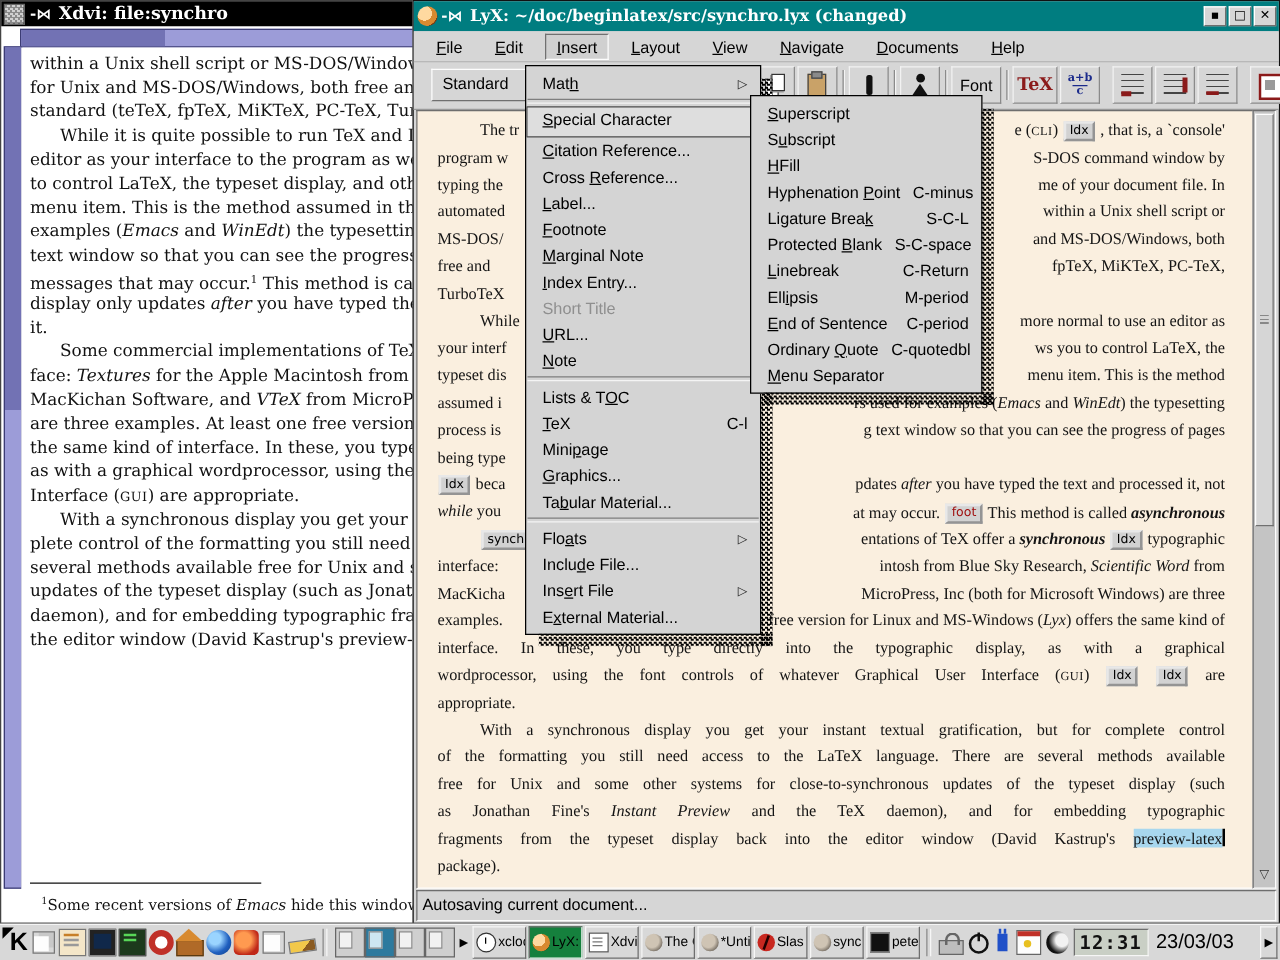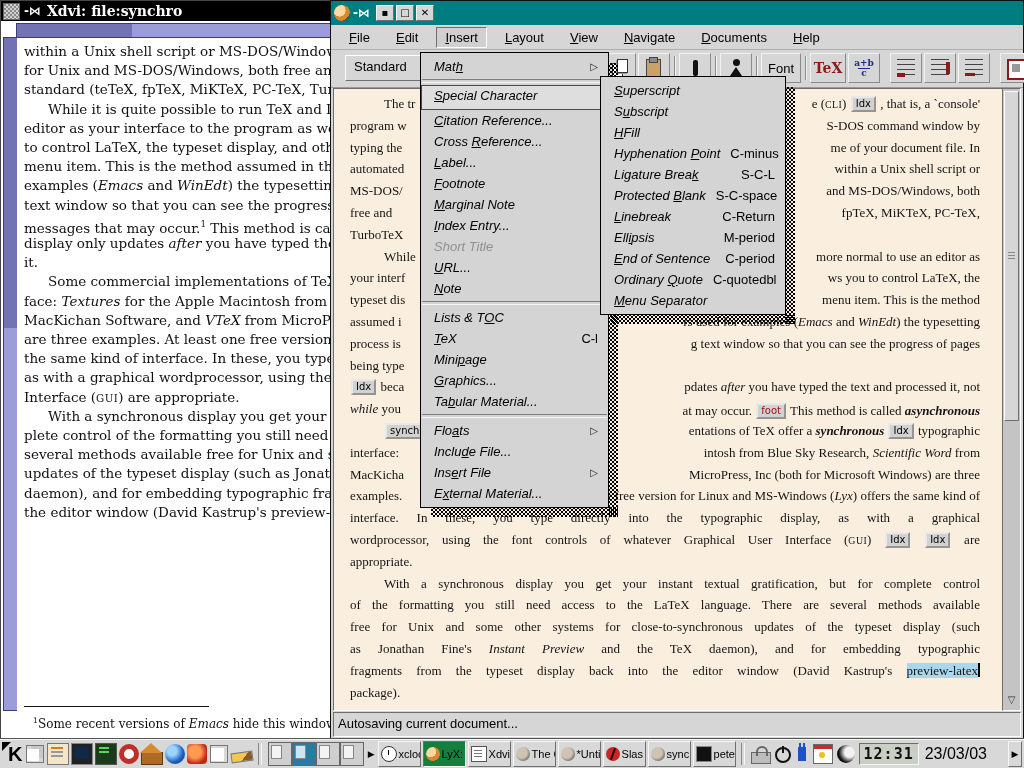--- a/index.html
+++ b/index.html
@@ -122,21 +122,21 @@
   .menu{position:absolute;background:#d4d4d4;border:1px solid #000;padding:3px 0;font-size:13px;}
   .menu::after{content:"";position:absolute;top:10px;right:-10px;width:10px;bottom:-10px;
       background:conic-gradient(#000 25%,transparent 0 50%,#000 0 75%,transparent 0);background-size:4px 4px;}
   .menu::before{content:"";position:absolute;left:10px;right:-10px;bottom:-10px;height:10px;
       background:conic-gradient(#000 25%,transparent 0 50%,#000 0 75%,transparent 0);background-size:4px 4px;}
   #insert-menu{left:420px;top:52px;width:187px;z-index:50;}
   #specialchar-menu{left:600px;top:76px;width:184px;z-index:60;}
   .mrow{display:flex;align-items:center;height:21px;padding:0 10px 0 13px;color:#000;}
   .mrow.hi{border:1px solid #4a4a4a;background:#dedede;height:19px;padding:0 9px 4px 12px;}
   .mrow.dis{color:#8f8f8f;}
-  .mlab{white-space:nowrap;font-style:italic;}
+  .mlab{white-space:nowrap;}
   .msc{margin-left:auto;white-space:nowrap;padding-left:10px;}
   .marr{margin-left:auto;font-size:10px;color:#222;}
   .msep{height:2px;margin:2px 1px;border-top:1px solid #7e7e7e;border-bottom:1px solid #f4f4f4;}
 
   
   #panel{position:absolute;left:0;bottom:0;width:1024px;height:28px;background:#d8d8d8;
          border-top:1px solid #f4f4f4;box-shadow:0 -1px 0 #555;display:flex;align-items:center;z-index:100;}
   #panel-hide-left{width:0;height:0;border-top:9px solid #000;border-right:9px solid transparent;
          position:absolute;left:2px;top:2px;}
   .kmenu{width:26px;height:24px;margin-left:6px;font:bold 20px "Liberation Sans",sans-serif;
@@ -252,20 +252,21 @@
         </div>
       <div id="xdvi-footrule"></div>
       <div id="xdvi-footnote"><span class="st-sup">1</span><span>Some recent versions of </span><span class="st-i">Emacs</span><span> hide this window by default but</span></div>
     </div>
   </div>
 
   <div id="lyx-window">
     <div id="lyx-titlebar">
       <span id="lyx-app-icon"></span>
       <span class="pin-glyph">-⋈</span>
+      <span id="lyx-title-text">LyX: ~/doc/beginlatex/src/synchro.lyx (changed)</span>
       <span class="win-btn raised">▪</span>
       <span class="win-btn raised">□</span>
       <span class="win-btn raised">✕</span>
     </div>
     <div id="lyx-menubar">
         <div class="mbitem"><u>F</u>ile</div>
         <div class="mbitem"><u>E</u>dit</div>
         <div class="mbitem act"><u>I</u>nsert</div>
         <div class="mbitem"><u>L</u>ayout</div>
         <div class="mbitem"><u>V</u>iew</div>

